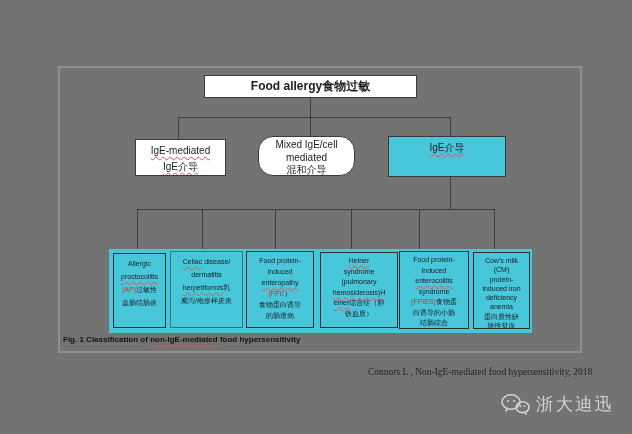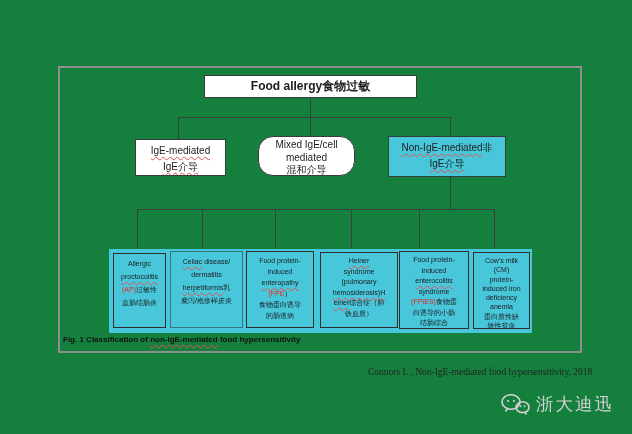--- a/index.html
+++ b/index.html
@@ -1,17 +1,17 @@
 <!DOCTYPE html>
 <html style="--cyan: #48C7DB; --red: #E8261D;"><head>
 <meta charset="utf-8">
 <style>
   html,body{margin:0;padding:0;background:#ffffff;}
   .canvas{
-    position:relative;width:632px;height:434px;background:#15803d;overflow:hidden;
+    position:relative;width:632px;height:434px;background:#737373;overflow:hidden;
     font-family:"Liberation Sans","DejaVu Sans",sans-serif;color:#1c1c1c;
   }
   .frame{
     position:absolute;left:58px;top:66px;width:520px;height:283px;
     border:2px solid #8f8f8f;background:transparent;
   }
   .node{
     position:absolute;box-sizing:border-box;border:1.5px solid #3a3a3a;
     background:#ffffff;text-align:center;overflow:hidden;
   }
@@ -99,21 +99,20 @@
   <div class="node lv2 b-ige">
       <div class="ln"><span class="sq">IgE-mediated</span></div>
       <div class="ln"><span class="sq">IgE介导</span></div>
     </div>
   <div class="node lv2 b-mixed">
       <div class="ln"><span class="">Mixed IgE/cell</span></div>
       <div class="ln"><span class="">mediated</span></div>
       <div class="ln"><span class="">混和介导</span></div>
     </div>
   <div class="node lv2 b-nonige">
-      <div class="ln"><span class="sq">Non-IgE-mediated</span><span class="">非</span></div>
       <div class="ln"><span class="sq">IgE介导</span></div>
     </div>
 
   <div class="cyan-bg"></div>
   <div class="node lv3 lh13 b1">
       <div class="ln"><span class="">Allergic</span></div>
       <div class="ln"><span class="sq">proctocolitis</span></div>
       <div class="ln"><span class="red">(AP)</span><span class="">过敏性</span></div>
       <div class="ln"><span class="">直肠结肠炎</span></div>
     </div>

